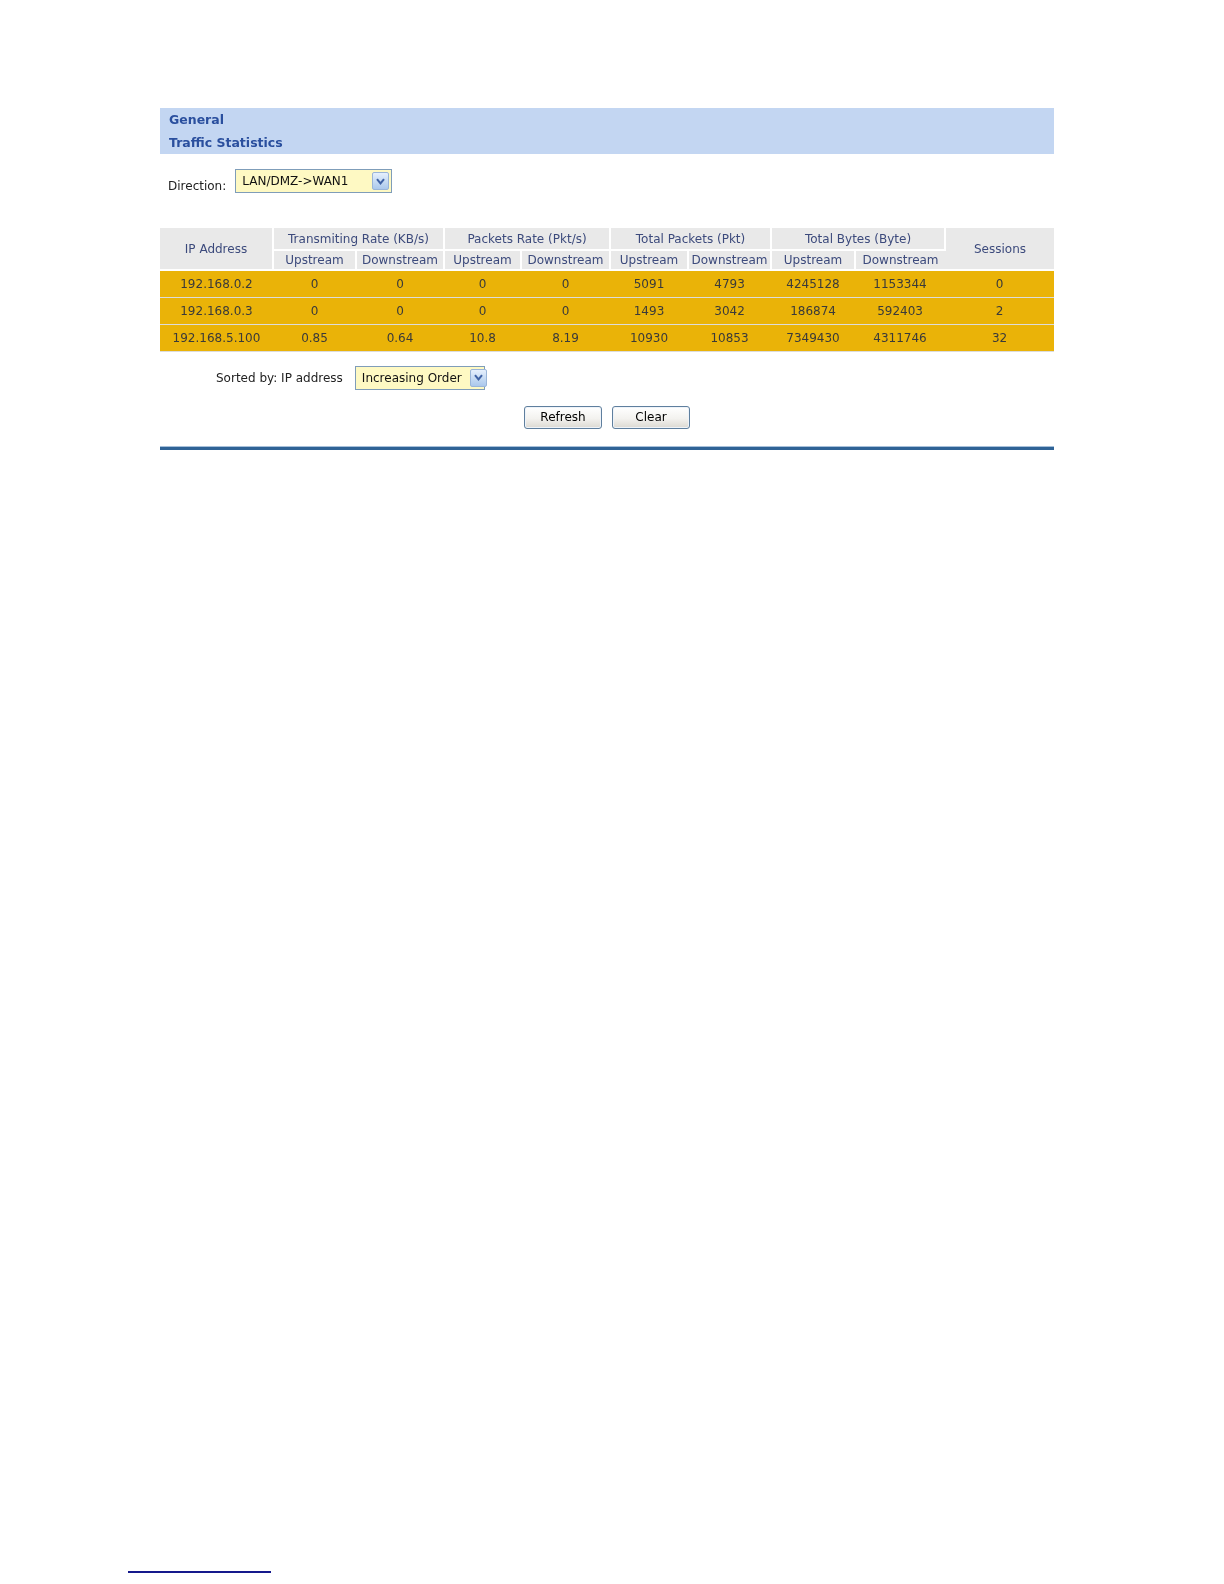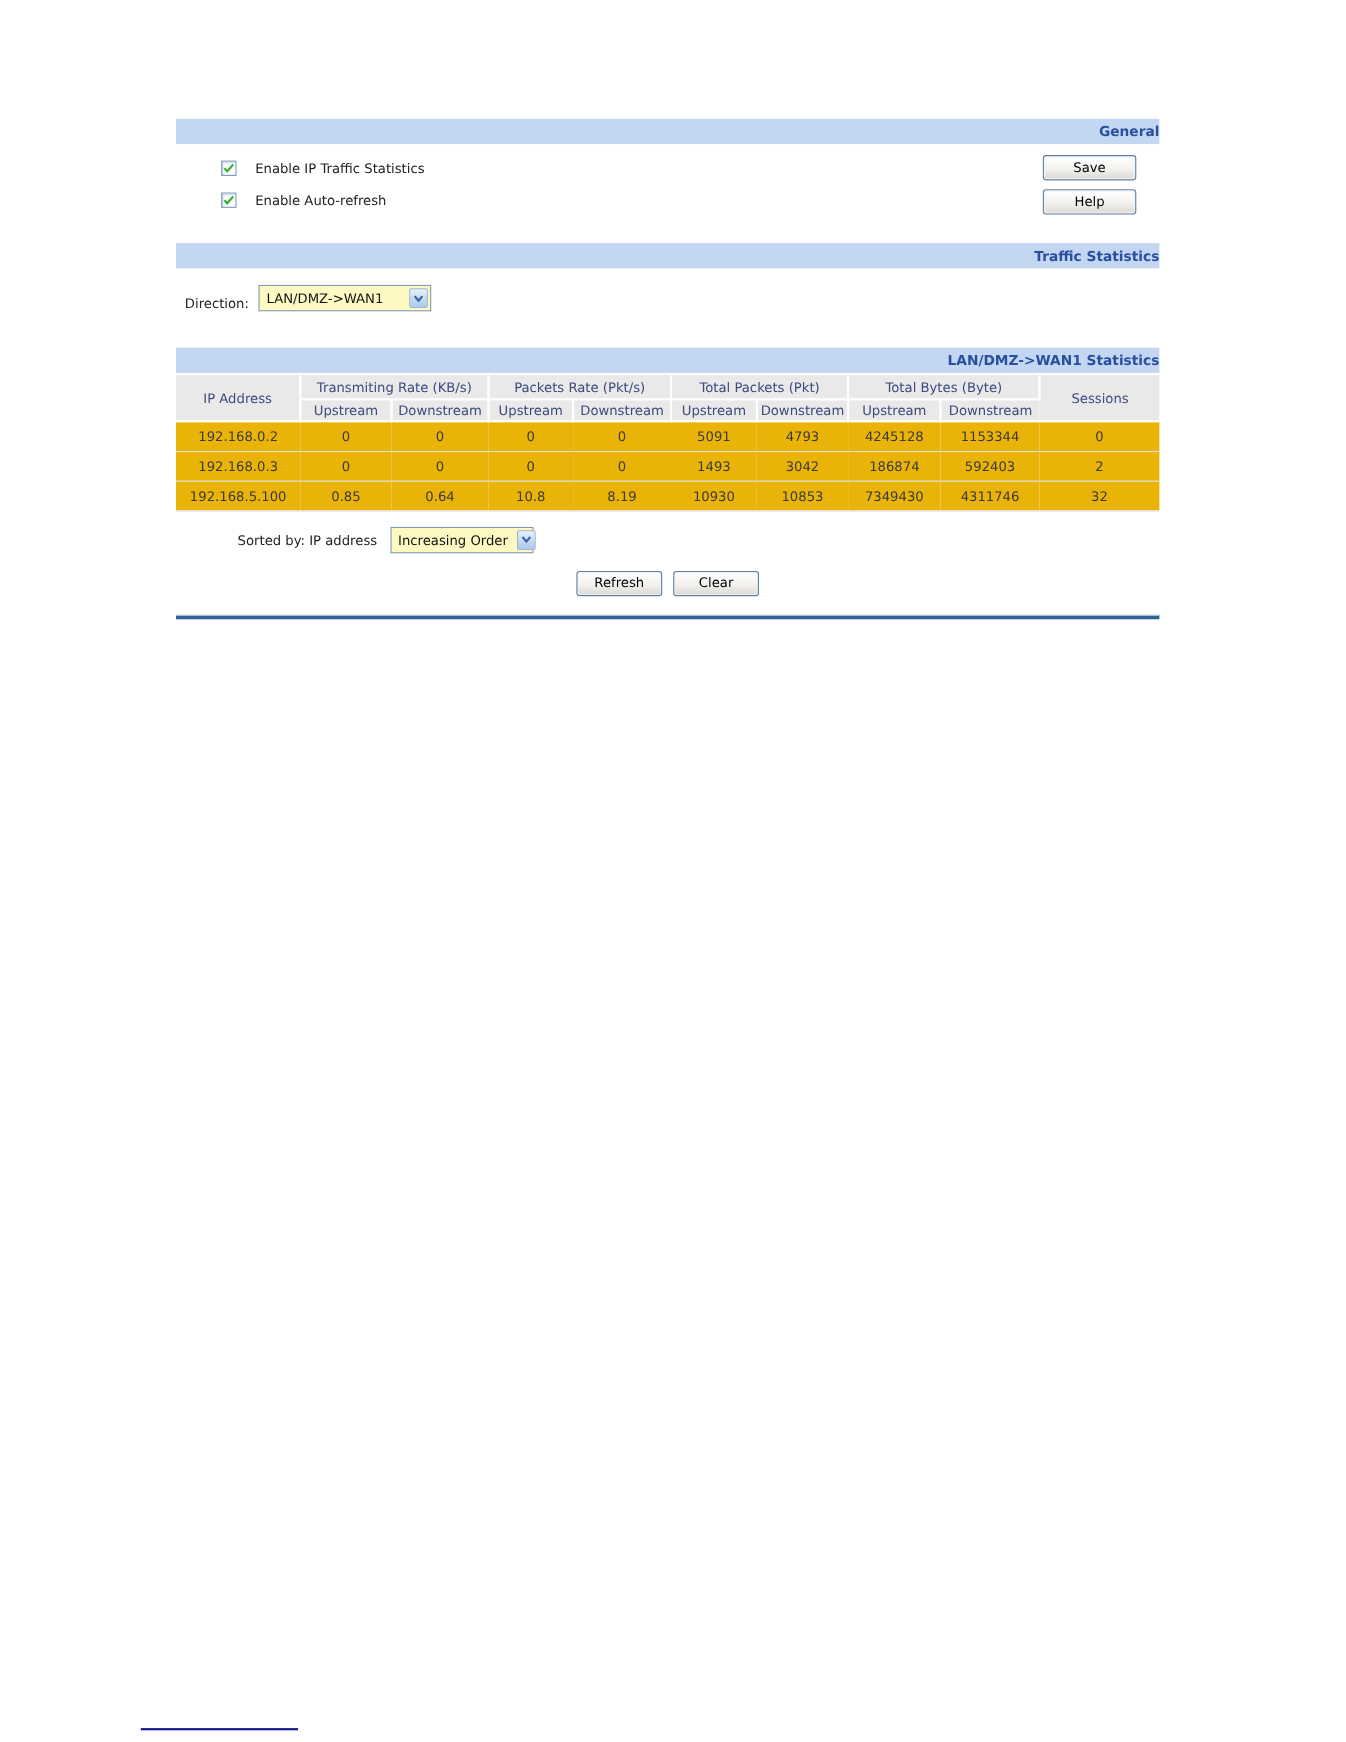--- a/index.html
+++ b/index.html
@@ -9,21 +9,20 @@
     font-family:"DejaVu Sans","Liberation Sans",sans-serif;
     font-size:12px; color:#333333;
   }
   .content { position:absolute; left:160px; top:108px; width:894px; }
 
   
   .section-bar {
     height:23px; background:#c3d6f2; color:#2a4f9e;
     font-weight:bold; font-size:12.5px; line-height:23px;
     padding-left:9px;
-    text-align:right;
   }
 
   
   .general-body { position:relative; height:90px; }
   .cb-row { position:absolute; left:41px; display:flex; align-items:center; }
   .cb-row.r1 { top:15px; }
   .cb-row.r2 { top:44px; }
   .xp-checkbox {
     width:14px; height:14px; background:#ffffff;
     border:1px solid #7f9db9;
@@ -92,64 +91,39 @@
 </style>
 </head>
 <body>
 
 <div class="content">
 
   <div class="section-bar">
     <span>General</span>
   </div>
 
-  <div class="general-body">
-    <div class="cb-row r1">
-      <span class="xp-checkbox">
-        <svg width="12" height="12" viewBox="0 0 12 12">
-            <path d="M2 6 L4.6 8.8 L10 2.6" stroke="#35b435" stroke-width="2" fill="none"></path>
-          </svg>
-      </span>
-      <span class="cb-label">Enable IP Traffic Statistics</span>
-    </div>
-    <div class="cb-row r2">
-      <span class="xp-checkbox">
-        <svg width="12" height="12" viewBox="0 0 12 12">
-            <path d="M2 6 L4.6 8.8 L10 2.6" stroke="#35b435" stroke-width="2" fill="none"></path>
-          </svg>
-      </span>
-      <span class="cb-label">Enable Auto-refresh</span>
-    </div>
-    <div class="side-buttons">
-      <button class="xp-btn">Save</button>
-      <button class="xp-btn">Help</button>
-    </div>
-  </div>
 
   <div class="section-bar">
     <span>Traffic Statistics</span>
   </div>
 
   <div class="ts-body">
     <div class="direction-row">
       <span class="field-label">Direction:</span>
       <span class="xp-select" style="width:157px;">
         <span class="sel-text">LAN/DMZ-&gt;WAN1</span>
         <span class="sel-arrow">
           <svg width="9" height="7" viewBox="0 0 9 7">
               <path d="M1 1.2 L4.5 5.4 L8 1.2" stroke="#3f62a5" stroke-width="2" fill="none"></path>
             </svg>
         </span>
       </span>
     </div>
   </div>
 
-  <div class="section-bar">
-    <span>LAN/DMZ-&gt;WAN1 Statistics</span>
-  </div>
 
   <table class="stats">
     <colgroup>
       <col style="width:113px">
         <col style="width:83px">
         <col style="width:88px">
       <col style="width:77px">
         <col style="width:89px">
         <col style="width:78px">
       <col style="width:83px">

